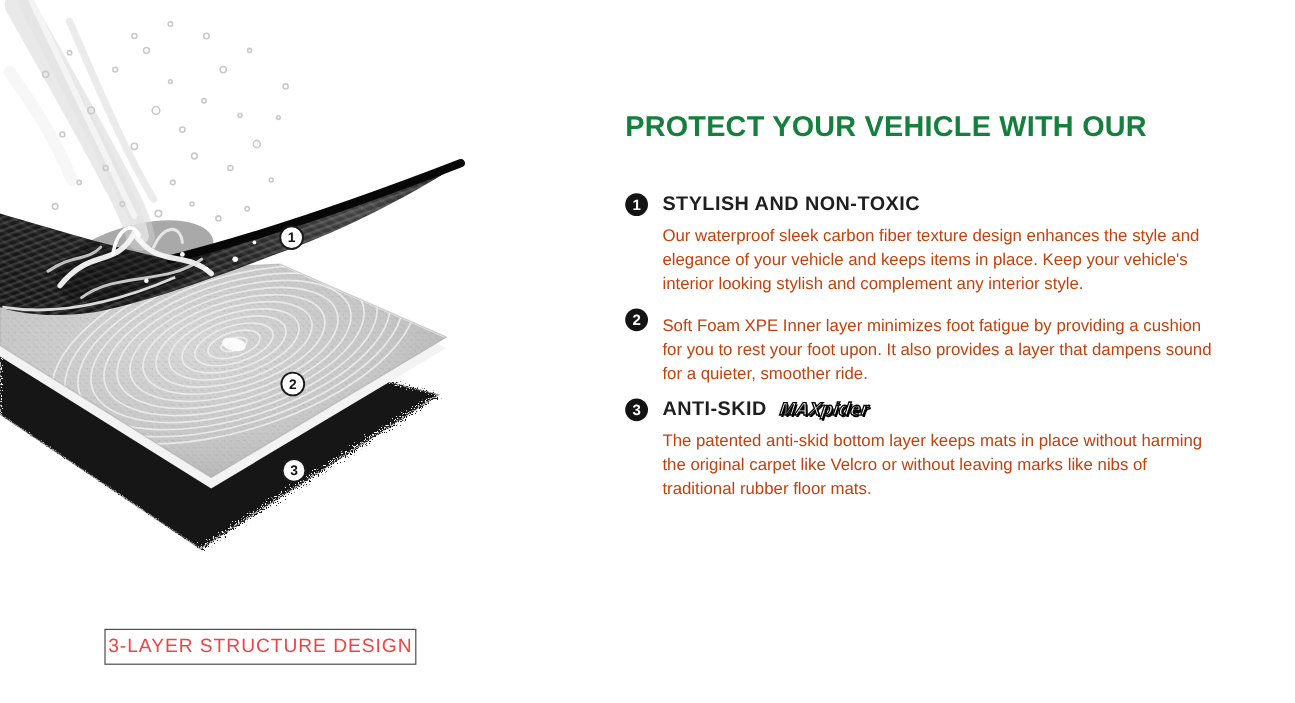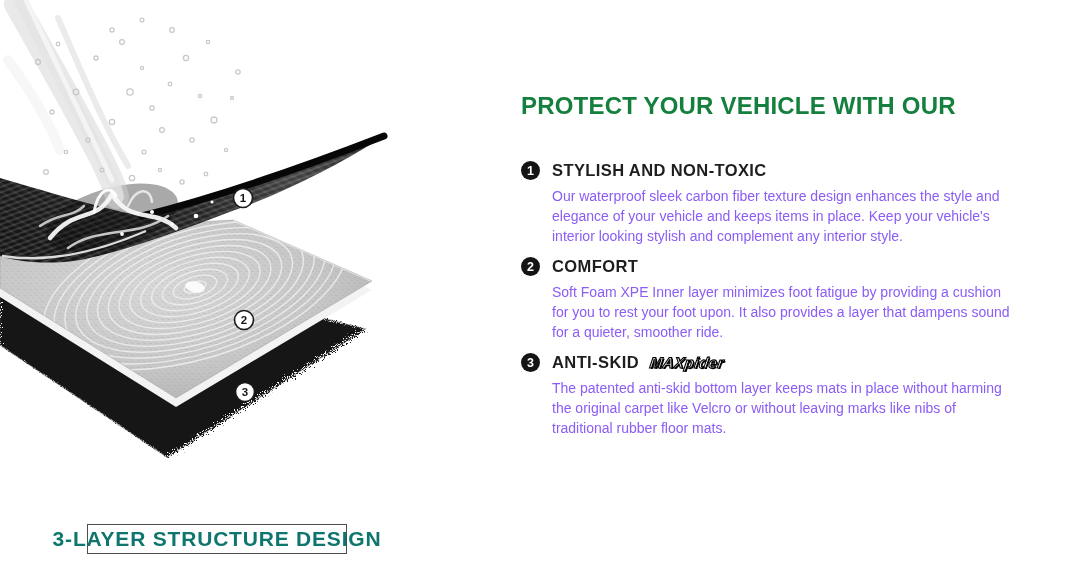--- a/index.html
+++ b/index.html
@@ -8,21 +8,21 @@
     font-family:"Liberation Sans", sans-serif;color:#1d1d1d;
   }
   
   .illustration{position:absolute;left:0;top:0;width:520px;height:520px;}
   .caption-box{
     position:absolute;left:87px;top:524px;width:258px;height:28px;
     border:1.5px solid #4d4d4d;display:flex;align-items:center;justify-content:center;
     box-sizing:content-box;background:#fff;
   }
   .caption-box span{
-    font-size:21px;font-weight:700;letter-spacing:.8px;color:#0f766e;white-space:nowrap;
+    font-size:16px;font-weight:400;letter-spacing:.8px;color:#ef4444;white-space:nowrap;
   }
   
   .content{position:absolute;left:521px;top:90px;width:512px;}
   .heading{
     margin:0 0 39px 0;font-size:24px;line-height:31px;font-weight:800;
     letter-spacing:.2px;color:#15803d;
   }
   .section{display:flex;gap:12px;margin-bottom:10px;}
   .badge-dark{
     flex:0 0 19px;width:19px;height:19px;border-radius:50%;background:#141414;
@@ -31,21 +31,21 @@
   }
   .sec-main{flex:1;}
   .sec-title-row{display:flex;align-items:center;gap:9px;min-height:21px;text-align:right;}
   .sec-title{font-size:16.5px;font-weight:600;letter-spacing:.4px;color:#1e1e1e;line-height:21px;}
   .brand-logo{
     display:inline-block;font-style:italic;font-weight:900;font-size:15px;
     letter-spacing:.5px;color:#ffffff;-webkit-text-stroke:1.15px #000;
     text-shadow:1.4px 1.4px 0 #000;transform:skewX(-8deg);padding:0 4px 0 2px;
   }
   .sec-body{
-    margin:5px 0 0 0;font-size:14px;line-height:20px;color:#8b5cf6;max-width:466px;
+    margin:5px 0 0 0;font-size:14px;line-height:20px;color:#c2410c;max-width:466px;
   }
 </style>
 </head>
 <body>
 
 <div class="canvas">
 
   <svg class="illustration" viewBox="0 0 520 520" aria-hidden="true">
     <defs>
       <linearGradient id="matGrad" x1="0" y1="0.7" x2="1" y2="0.1">
@@ -211,23 +211,20 @@
         <div class="sec-title-row">
           <span class="sec-title">STYLISH AND NON-TOXIC</span>
         </div>
         <p class="sec-body">Our waterproof sleek carbon fiber texture design enhances the style and elegance of your vehicle and keeps items in place. Keep your vehicle's interior looking stylish and complement any interior style.</p>
       </div>
     </div>
 
     <div class="section">
       <div class="badge-dark">2</div>
       <div class="sec-main">
-        <div class="sec-title-row">
-          <span class="sec-title">COMFORT</span>
-        </div>
         <p class="sec-body">Soft Foam XPE Inner layer minimizes foot fatigue by providing a cushion for you to rest your foot upon. It also provides a layer that dampens sound for a quieter, smoother ride.</p>
       </div>
     </div>
 
     <div class="section">
       <div class="badge-dark">3</div>
       <div class="sec-main">
         <div class="sec-title-row">
           <span class="sec-title">ANTI-SKID</span>
           <span class="brand-logo">MAXpider</span>

